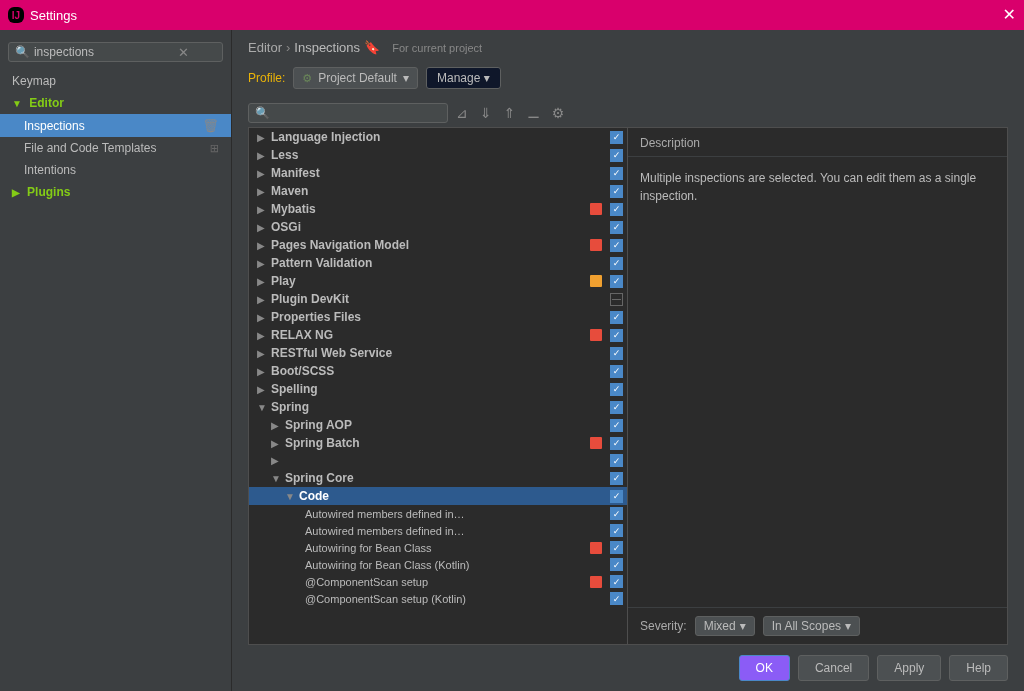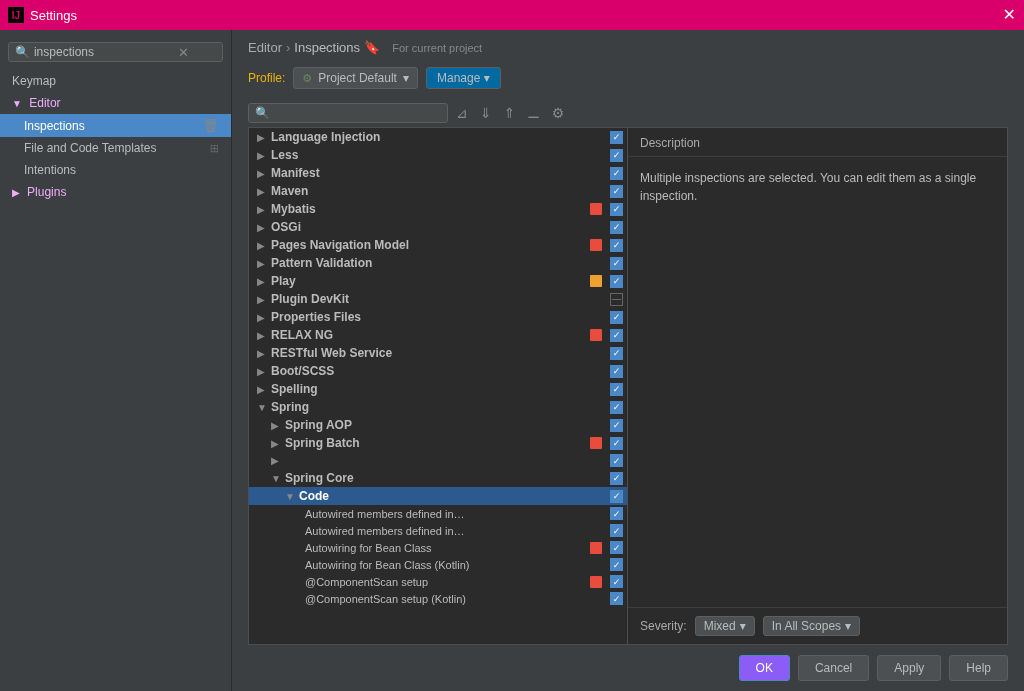--- a/index.html
+++ b/index.html
@@ -26,21 +26,21 @@
     }
     .title-bar-left {
       display: flex;
       align-items: center;
       gap: 6px;
     }
     .title-icon {
       width: 16px;
       height: 16px;
       background: #000000;
-      border-radius: 0;
+      border-radius: 6px;
       display: flex;
       align-items: center;
       justify-content: center;
       font-size: 10px;
       color: #d9006c;
       font-weight: bold;
     }
     .close-btn {
       color: white;
       background: none;
@@ -101,22 +101,22 @@
       text-align: right;
     }
     .sidebar-item.selected {
       background: #4a88c7;
       color: white;
     }
     .sidebar-item.indent1 { padding-left: 24px; }
 
     .sidebar-group-label {
       padding: 4px 12px;
-      color: #f0abfc;
-      font-weight: normal;
+      color: #84cc16;
+      font-weight: bold;
       cursor: pointer;
     }
     .sidebar-group-label .arrow { font-size: 10px; margin-right: 4px; }
 
     .delete-btn {
       margin-left: auto;
       color: #888;
       font-size: 13px;
     }
 
@@ -162,21 +162,21 @@
       padding: 3px 8px;
       gap: 6px;
       cursor: pointer;
       font-size: 12px;
       color: #bbbbbb;
     }
     .profile-icon { color: #6a8759; font-size: 11px; }
     .manage-btn {
       display: flex;
       align-items: center;
-      background: #0369a1;
+      background: #0f172a;
       border: 1px solid #5e6060;
       border-radius: 3px;
       padding: 3px 10px;
       gap: 4px;
       cursor: pointer;
       font-size: 12px;
       color: #bbbbbb;
     }
 
     

